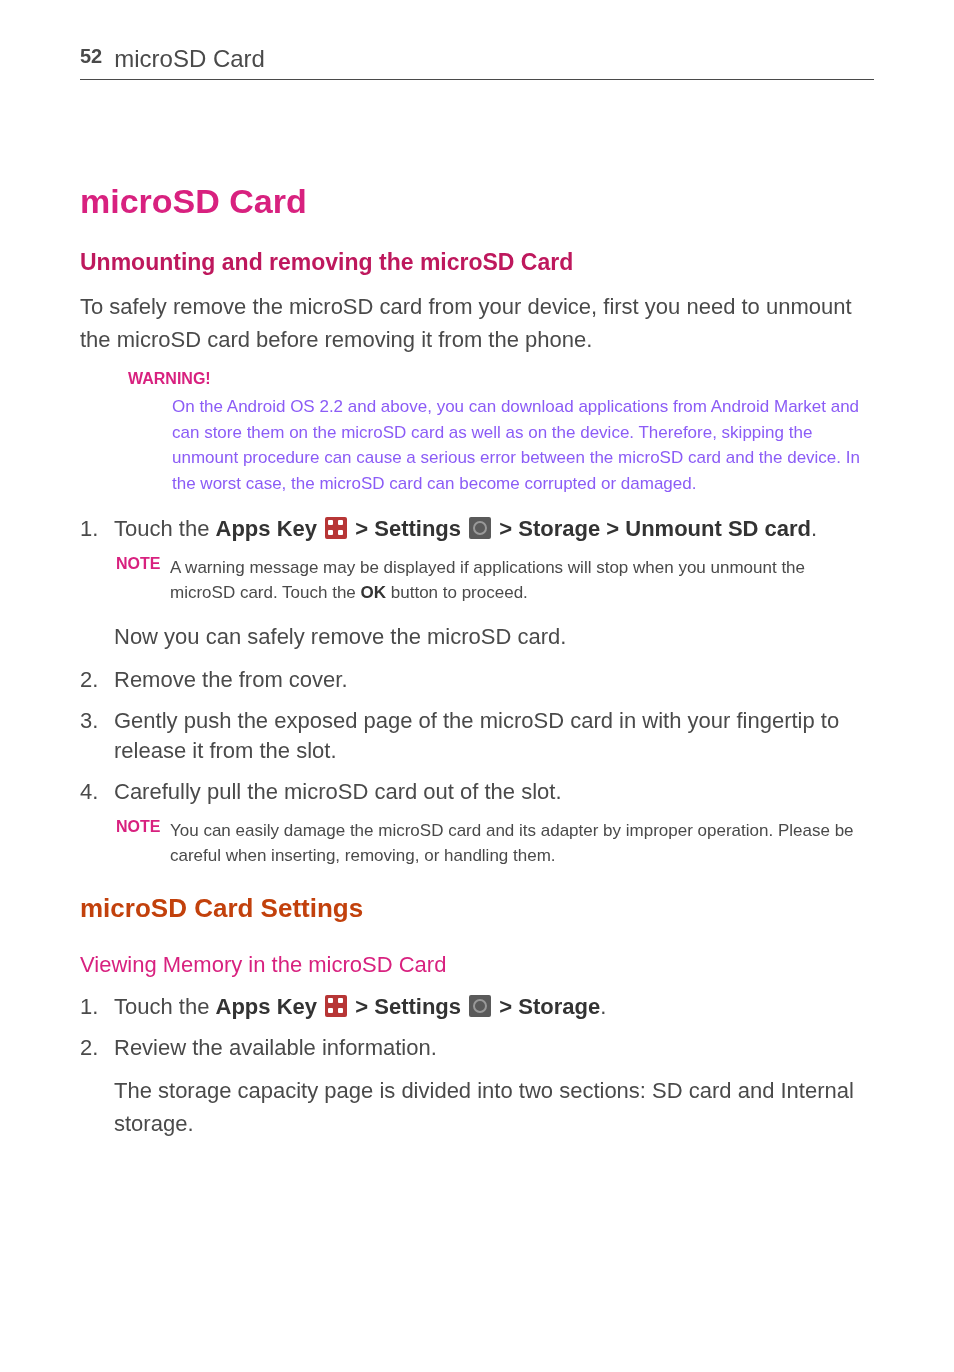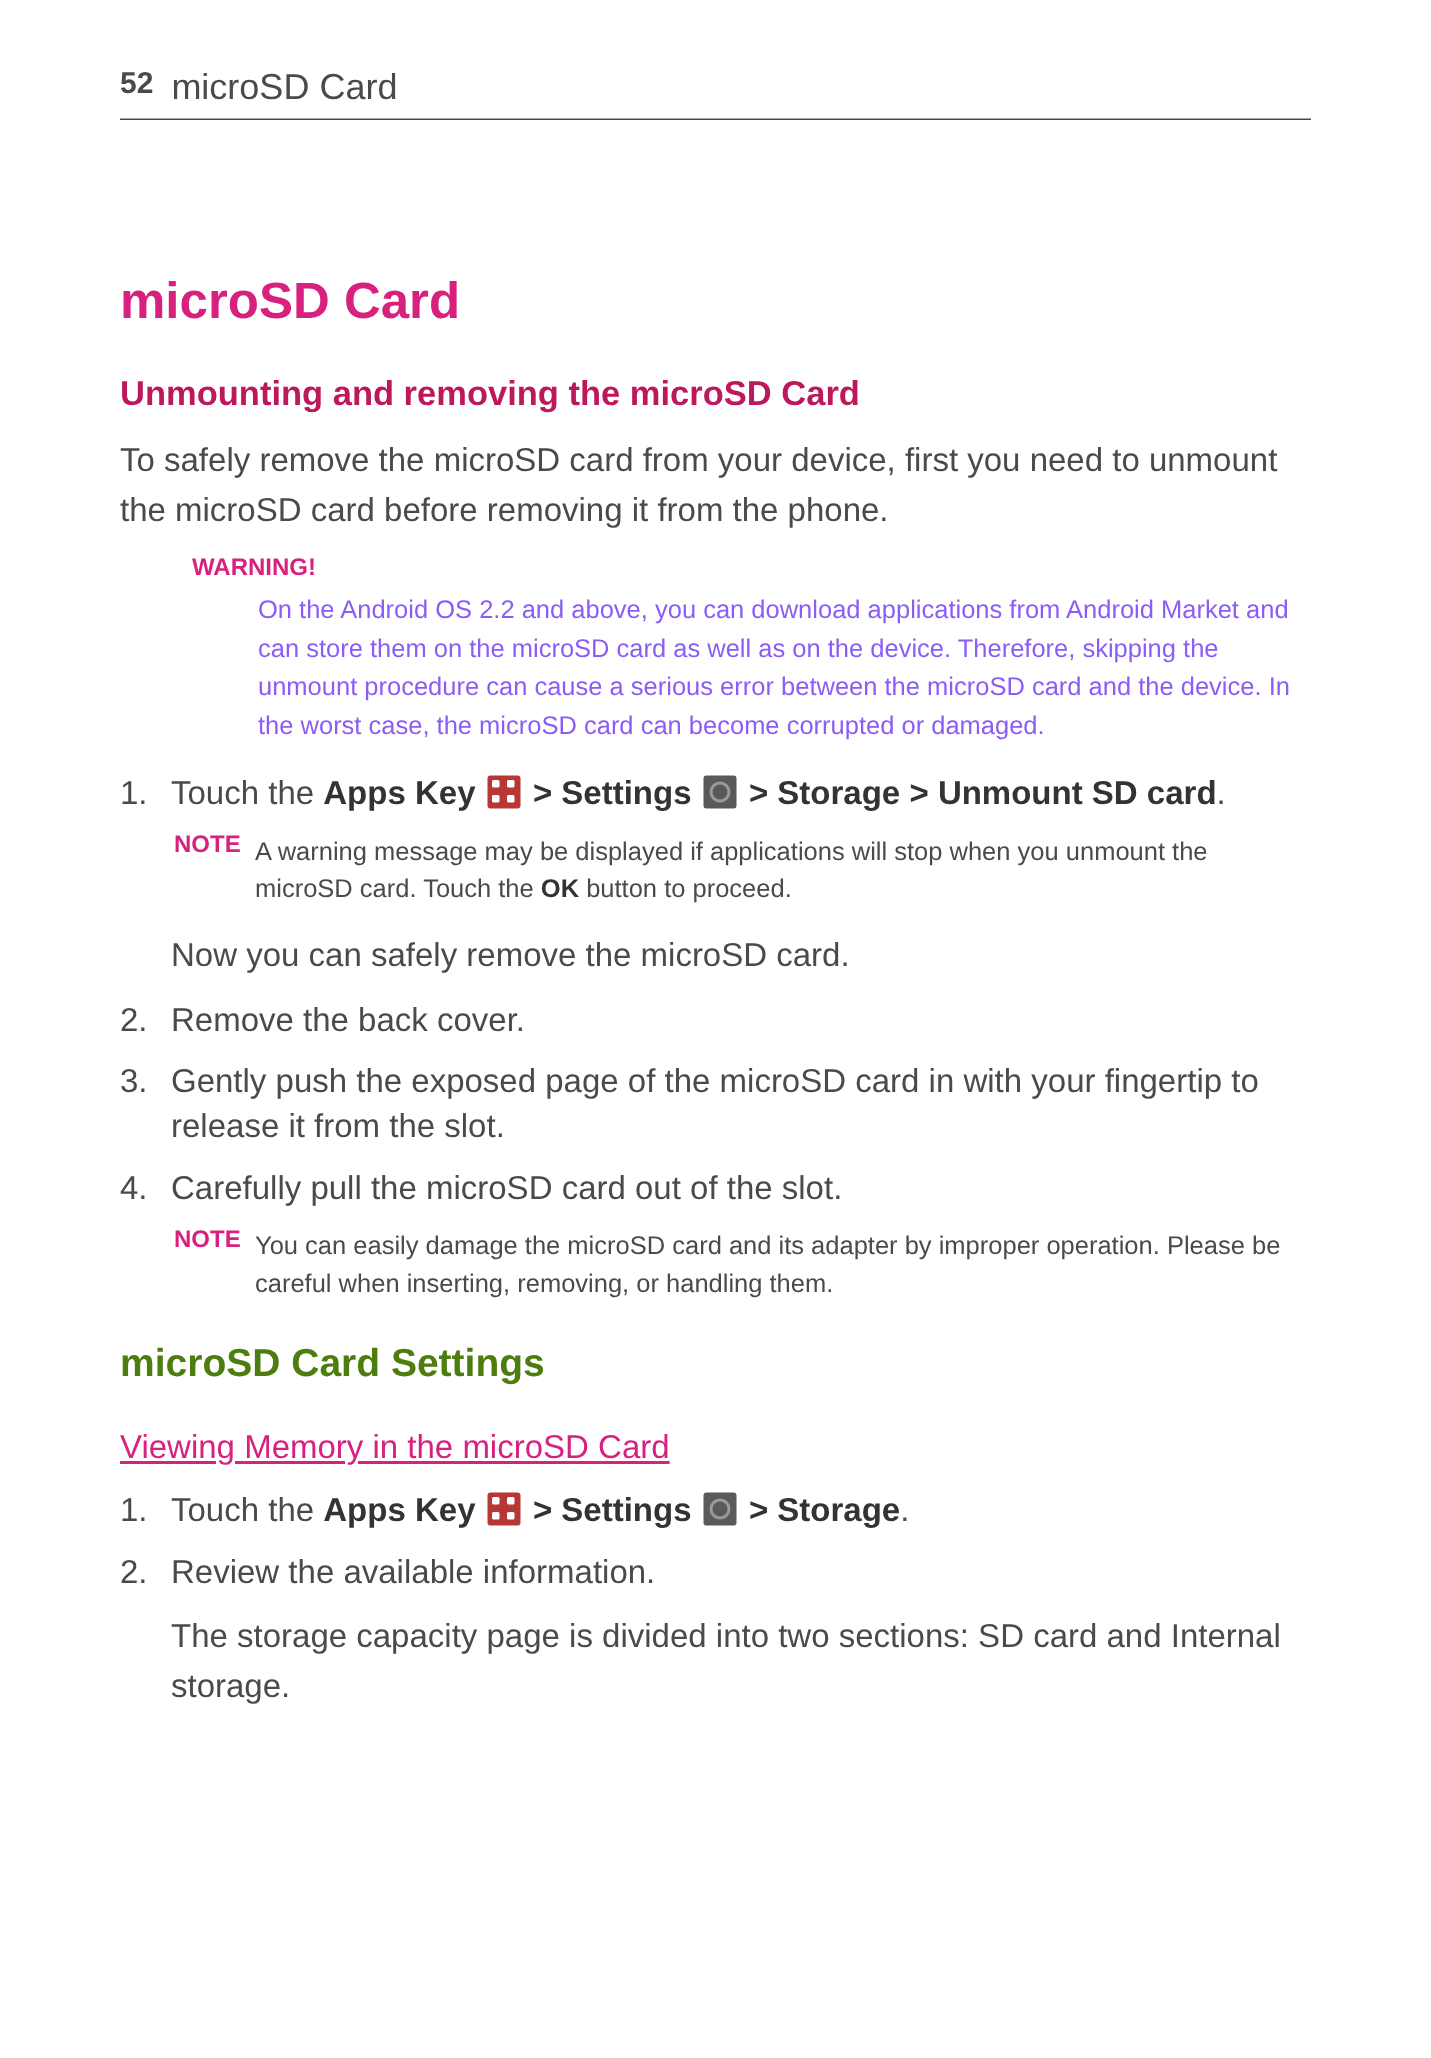--- a/index.html
+++ b/index.html
@@ -134,30 +134,29 @@
     content: "";
     position: absolute;
     width: 10px; height: 10px;
     border: 2px solid #999;
     border-radius: 50%;
     top: 4px; left: 4px;
   }
   .section-title {
     font-size: 26px;
     font-weight: bold;
-    color: #4d7c0f;
+    color: #c2410c;
     margin-top: 24px;
     margin-bottom: 28px;
   }
   .sub-section {
     font-size: 22px;
     font-weight: 500;
     color: #d8217f;
     margin-bottom: 14px;
-    text-decoration: underline;
   }
 </style>
 </head>
 <body>
 
 <div class="header">
   <span class="page-num">52</span>
   <span class="header-title">microSD Card</span>
 </div>
 
@@ -192,21 +191,21 @@
   <div class="note-label">NOTE</div>
   <div class="note-text">
     <span>A warning message may be displayed if applications will stop when you unmount the microSD card. Touch the </span><span class="bold">OK</span><span> button to proceed.</span>
   </div>
 </div>
 
 <div class="step-followup">Now you can safely remove the microSD card.</div>
 
 <div class="step">
   <div class="step-num">2.</div>
-  <div class="step-body">Remove the back cover.</div>
+  <div class="step-body">Remove the from cover.</div>
 </div>
 
 <div class="step">
   <div class="step-num">3.</div>
   <div class="step-body">Gently push the exposed page of the microSD card in with your fingertip to release it from the slot.</div>
 </div>
 
 <div class="step">
   <div class="step-num">4.</div>
   <div class="step-body">Carefully pull the microSD card out of the slot.</div>

